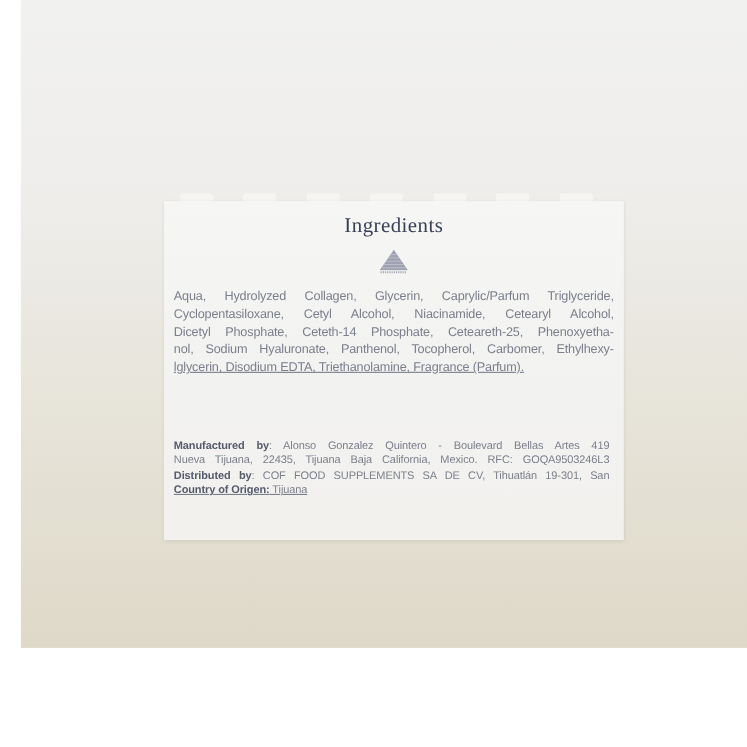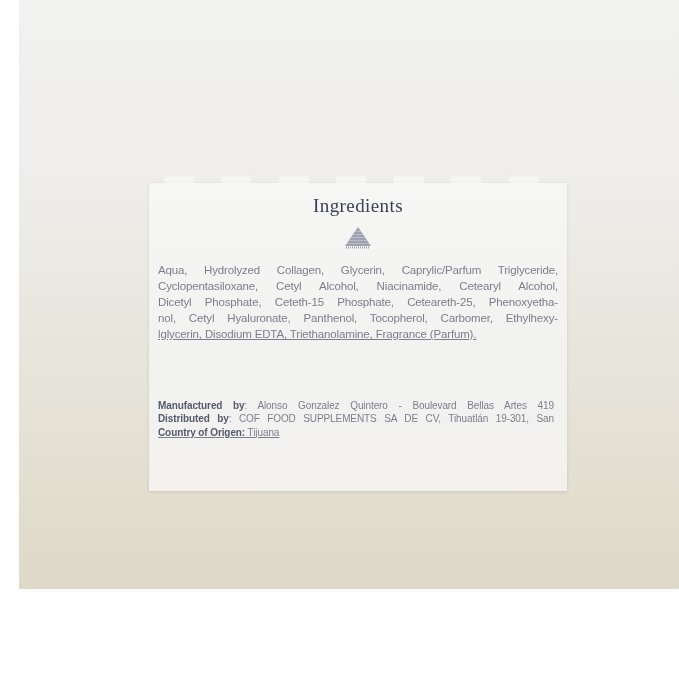--- a/index.html
+++ b/index.html
@@ -80,25 +80,26 @@
             <line x1="2" y1="16.5" x2="24" y2="16.5"></line>
           </g>
         </g>
         <line x1="1" y1="20.5" x2="25" y2="20.5" stroke="#9fa1b1" stroke-width="2" stroke-dasharray="1,1"></line>
       </svg>
     </div>
 
     <div class="ingredients">
       <div class="jline">Aqua, Hydrolyzed Collagen, Glycerin, Caprylic/Parfum Triglyceride,</div>
       <div class="jline">Cyclopentasiloxane, Cetyl Alcohol, Niacinamide, Cetearyl Alcohol,</div>
-      <div class="jline">Dicetyl Phosphate, Ceteth-15 Phosphate, Ceteareth-25, Phenoxyetha-</div>
-      <div class="jline">nol, Cetyl Hyaluronate, Panthenol, Tocopherol, Carbomer, Ethylhexy-</div>
+      <div class="jline">Dicetyl Phosphate, Ceteth-14 Phosphate, Ceteareth-25, Phenoxyetha-</div>
+      <div class="jline">nol, Sodium Hyaluronate, Panthenol, Tocopherol, Carbomer, Ethylhexy-</div>
       <div class="jline last">lglycerin, Disodium EDTA, Triethanolamine, Fragrance (Parfum).</div>
     </div>
 
     <div class="mfg">
       <div class="jline"><b>Manufactured by</b><span>: Alonso Gonzalez Quintero - Boulevard Bellas Artes 419</span></div>
+      <div class="jline"><span>Nueva Tijuana, 22435, Tijuana Baja California, Mexico. RFC: GOQA9503246L3</span></div>
       <div class="jline"><b>Distributed by</b><span>: COF FOOD SUPPLEMENTS SA DE CV, Tihuatlán 19-301, San</span></div>
       <div class="jline last"><b>Country of Origen:</b><span> Tijuana</span></div>
     </div>
 
   </div>
 </div>
 
 </body></html>

